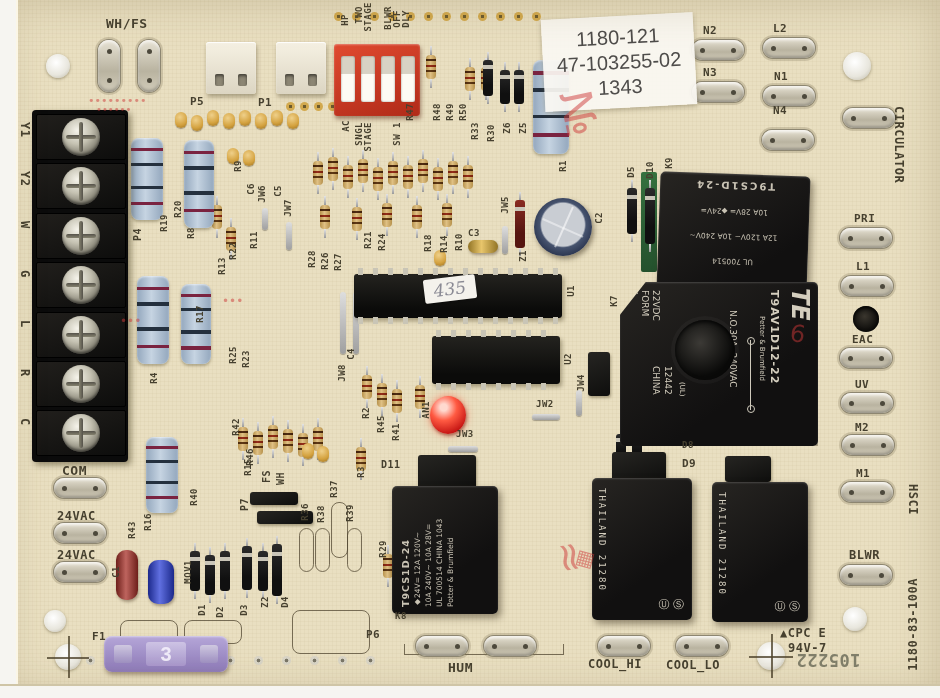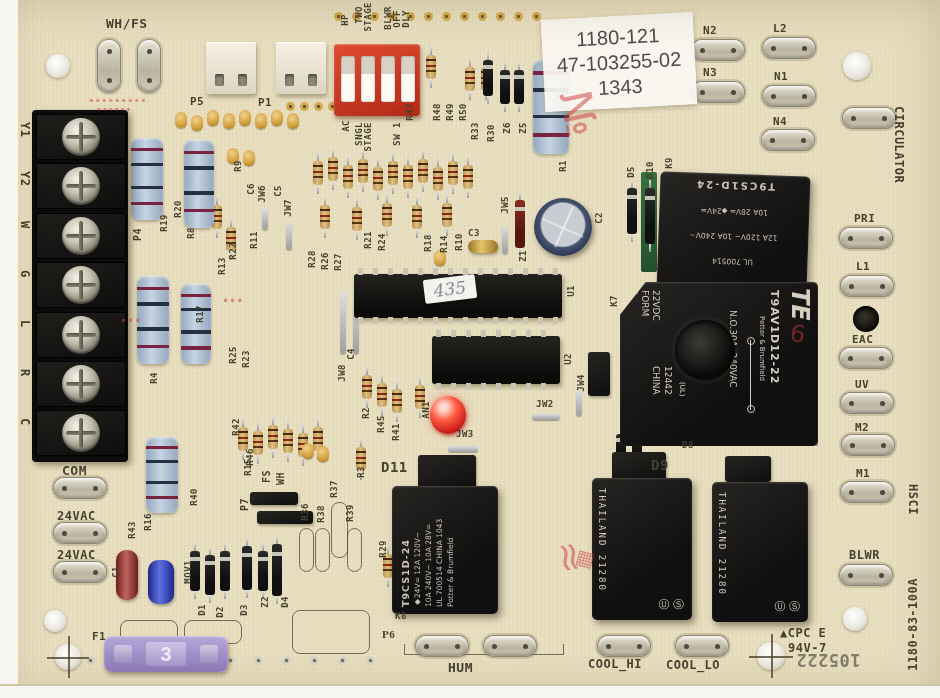--- a/index.html
+++ b/index.html
@@ -210,40 +210,40 @@
   <div class="pmargin" style="left:0;top:0;width:16px;height:698px;border-right:2px solid #fbf6e6"></div>
   <div class="pmargin" style="left:0;top:684px;width:940px;height:14px;border-top:2px solid #cfc5a6"></div>
   <div id="edgeglow"></div>
 <div class="sl" style="left: 106px; top: 16px; font-size: 13px;">WH/FS</div>
     <div class="sl" style="left: 190px; top: 95px;">P5</div>
     <div class="sl" style="left: 258px; top: 96px;">P1</div>
     <div class="sl" style="left: 703px; top: 24px;">N2</div>
     <div class="sl" style="left: 703px; top: 66px;">N3</div>
     <div class="sl" style="left: 773px; top: 22px;">L2</div>
     <div class="sl" style="left: 774px; top: 70px;">N1</div>
-    <div class="sl" style="left: 773px; top: 115px;">N4</div>
+    <div class="sl" style="left: 773px; top: 104px;">N4</div>
     <div class="sl vd" style="left: 892px; top: 106px; font-size: 12px;">CIRCULATOR</div>
     <div class="sl" style="left: 854px; top: 212px;">PRI</div>
     <div class="sl" style="left: 856px; top: 260px;">L1</div>
     <div class="sl" style="left: 852px; top: 333px;">EAC</div>
     <div class="sl" style="left: 855px; top: 378px;">UV</div>
     <div class="sl" style="left: 855px; top: 421px;">M2</div>
     <div class="sl" style="left: 856px; top: 467px;">M1</div>
     <div class="sl vd" style="left: 906px; top: 484px; font-size: 12px;">HSCI</div>
     <div class="sl" style="left: 849px; top: 548px; font-size: 12px;">BLWR</div>
     <div class="sl" style="left: 780px; top: 626px; font-size: 12px;">▲CPC E</div>
     <div class="sl" style="left: 788px; top: 641px; font-size: 12px;">94V-7</div>
     <div class="sl v" style="left: 906px; top: 578px; font-size: 12px;">1180-83-100A</div>
     <div class="sl" style="left: 62px; top: 463px; font-size: 13px;">COM</div>
     <div class="sl" style="left: 57px; top: 509px; font-size: 12px;">24VAC</div>
     <div class="sl" style="left: 57px; top: 548px; font-size: 12px;">24VAC</div>
     <div class="sl" style="left: 448px; top: 660px; font-size: 13px;">HUM</div>
     <div class="sl" style="left: 588px; top: 657px; font-size: 12px;">COOL_HI</div>
     <div class="sl" style="left: 666px; top: 658px; font-size: 12px;">COOL_LO</div>
-    <div class="sl" style="left: 382px; top: 628px; font-family: Liberation Serif, serif;">P6</div>
+    <div class="sl" style="left: 366px; top: 628px;">P6</div>
     <div class="sl" style="left: 92px; top: 630px;">F1</div>
     <div class="sl v" style="left: 340px; top: 14px; font-size: 9px;">HP</div>
     <div class="sl v" style="left: 354px; top: 6px; font-size: 9px;">TWO</div>
     <div class="sl v" style="left: 363px; top: 2px; font-size: 9px;">STAGE</div>
     <div class="sl v" style="left: 383px; top: 6px; font-size: 9px;">BLWR</div>
     <div class="sl v" style="left: 392px; top: 10px; font-size: 9px;">OFF</div>
     <div class="sl v" style="left: 401px; top: 10px; font-size: 9px;">DLY</div>
     <div class="sl v" style="left: 341px; top: 120px; font-size: 9px;">AC</div>
     <div class="sl v" style="left: 354px; top: 122px; font-size: 9px;">SNGL</div>
     <div class="sl v" style="left: 363px; top: 122px; font-size: 9px;">STAGE</div>
@@ -314,25 +314,25 @@
     <div class="sl v" style="left: 127px; top: 521px; font-size: 9px;">R43</div>
     <div class="sl v" style="left: 143px; top: 513px; font-size: 9px;">R16</div>
     <div class="sl v" style="left: 189px; top: 488px; font-size: 9px;">R40</div>
     <div class="sl v" style="left: 111px; top: 566px; font-size: 9px;">C1</div>
     <div class="sl v" style="left: 183px; top: 560px; font-size: 9px;">MOV1</div>
     <div class="sl v" style="left: 197px; top: 604px; font-size: 9px;">D1</div>
     <div class="sl v" style="left: 215px; top: 606px; font-size: 9px;">D2</div>
     <div class="sl v" style="left: 239px; top: 604px; font-size: 9px;">D3</div>
     <div class="sl v" style="left: 260px; top: 596px; font-size: 9px;">Z2</div>
     <div class="sl v" style="left: 280px; top: 596px; font-size: 9px;">D4</div>
-    <div class="sl" style="left: 381px; top: 459px; font-size: 14px;">D11</div>
+    <div class="sl" style="left: 381px; top: 459px; font-size: 10px;">D11</div>
     <div class="sl v" style="left: 378px; top: 540px; font-size: 9px;">R29</div>
     <div class="sl" style="left: 395px; top: 611px; font-size: 9px;">K8</div>
     <div class="sl" style="left: 682px; top: 440px; font-size: 9px;">D8</div>
-    <div class="sl" style="left: 651px; top: 457px; font-size: 14px;">D9</div>
+    <div class="sl" style="left: 682px; top: 457px; font-size: 11px;">D9</div>
     <div class="sl" style="left: 796px; top: 650px; font-size: 17px; transform: rotate(180deg); color: rgba(110, 110, 92, 0.85);">105222</div>
     <div class="tab tabv" style="left: 98px; top: 40px;"></div>
     <div class="tab tabv" style="left: 138px; top: 40px;"></div>
     <div class="tab" style="left: 692px; top: 40px;"></div>
     <div class="tab" style="left: 692px; top: 82px;"></div>
     <div class="tab" style="left: 763px; top: 38px;"></div>
     <div class="tab" style="left: 763px; top: 86px;"></div>
     <div class="tab" style="left: 762px; top: 130px;"></div>
     <div class="tab" style="left: 843px; top: 108px;"></div>
     <div class="tab" style="left: 840px; top: 228px;"></div>

